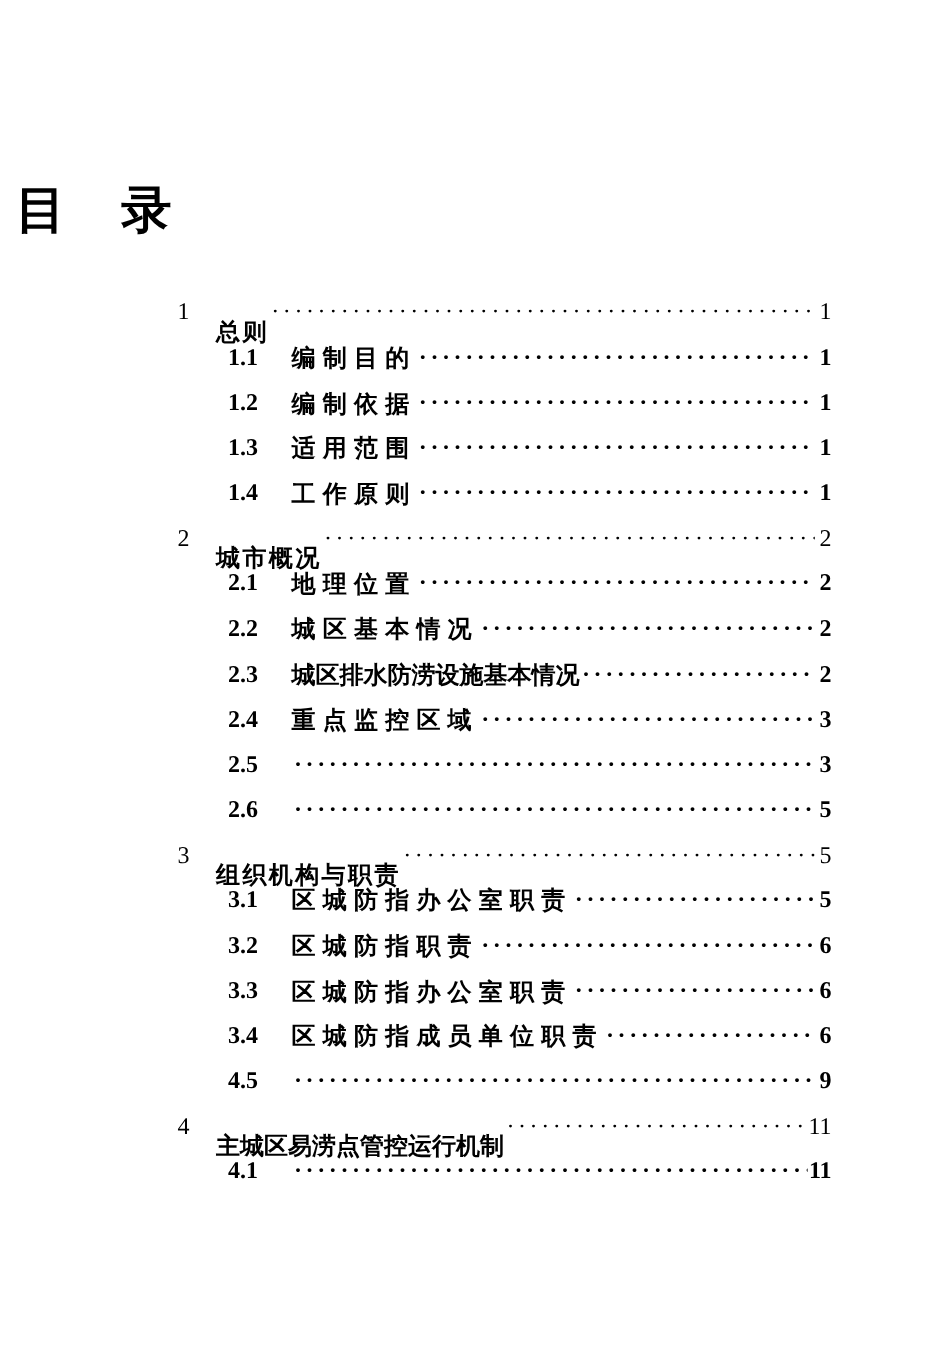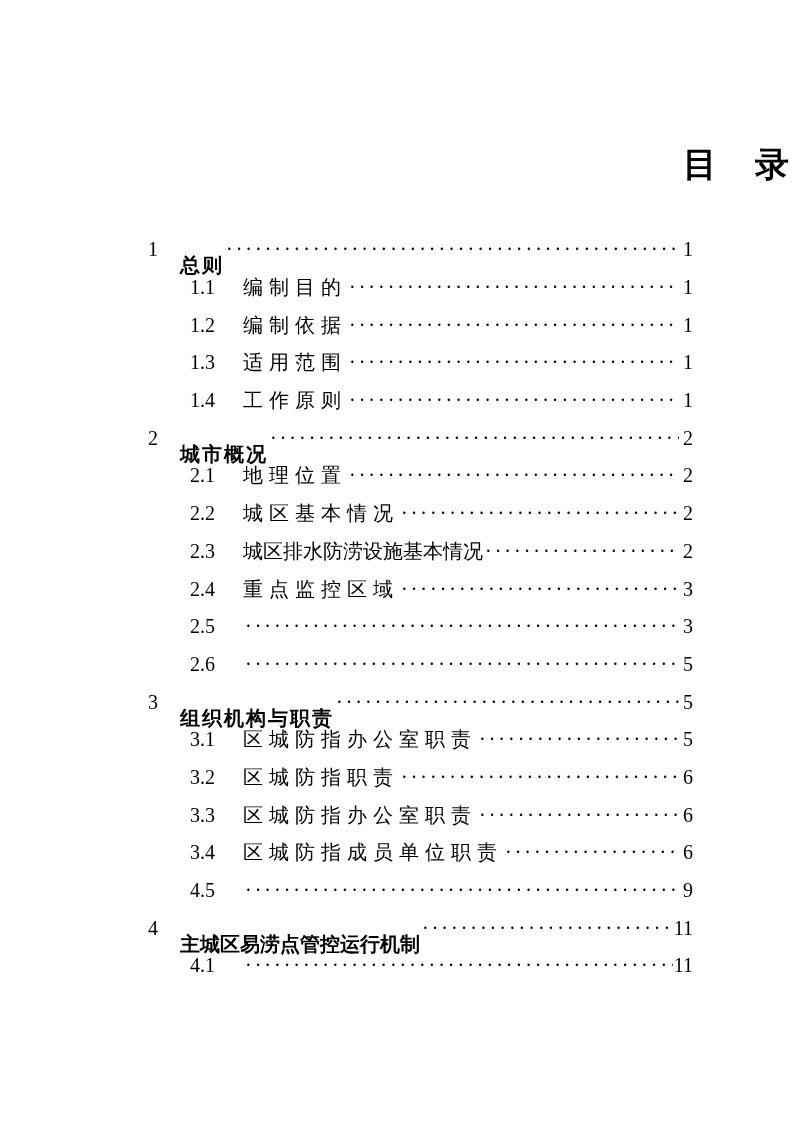--- a/index.html
+++ b/index.html
@@ -15,23 +15,23 @@
     font-family: "Liberation Serif", "DejaVu Serif", serif;
   }
   .doc-page {
     box-sizing: border-box;
     width: 793px;
     height: 1122px;
     padding-top: 141px;
     background: #ffffff;
   }
   .doc-title {
-    margin: 2px;
-    text-align: right;
-    font-size: 34px;
+    margin: 13px;
+    text-align: left;
+    font-size: 42px;
     line-height: 44px;
     font-weight: bold;
     letter-spacing: 2px;
     font-family: "Liberation Serif", "DejaVu Serif", serif;
   }
   .toc-list {
     margin: 44px 0 0 148px;
     width: 545px;
     font-size: 20px;
   }
@@ -39,21 +39,21 @@
     display: flex;
     align-items: center;
     height: 37.7px;
     white-space: nowrap;
   }
   .row .num {
     flex: none;
     font-family: "Liberation Serif", "DejaVu Serif", serif;
   }
   .level1 .num { width: 32px; }
-  .level2 { padding-left: 42px; }
+  .level2 { padding-left: 42px; font-weight: bold; }
   .level2 .num { width: 53px; }
   .row .label {
     flex: none;
   }
   .level1 .label {
     font-weight: bold;
     letter-spacing: 2px;
     font-family: "Liberation Sans", "DejaVu Sans", sans-serif;
     margin-top: 32px;
   }

